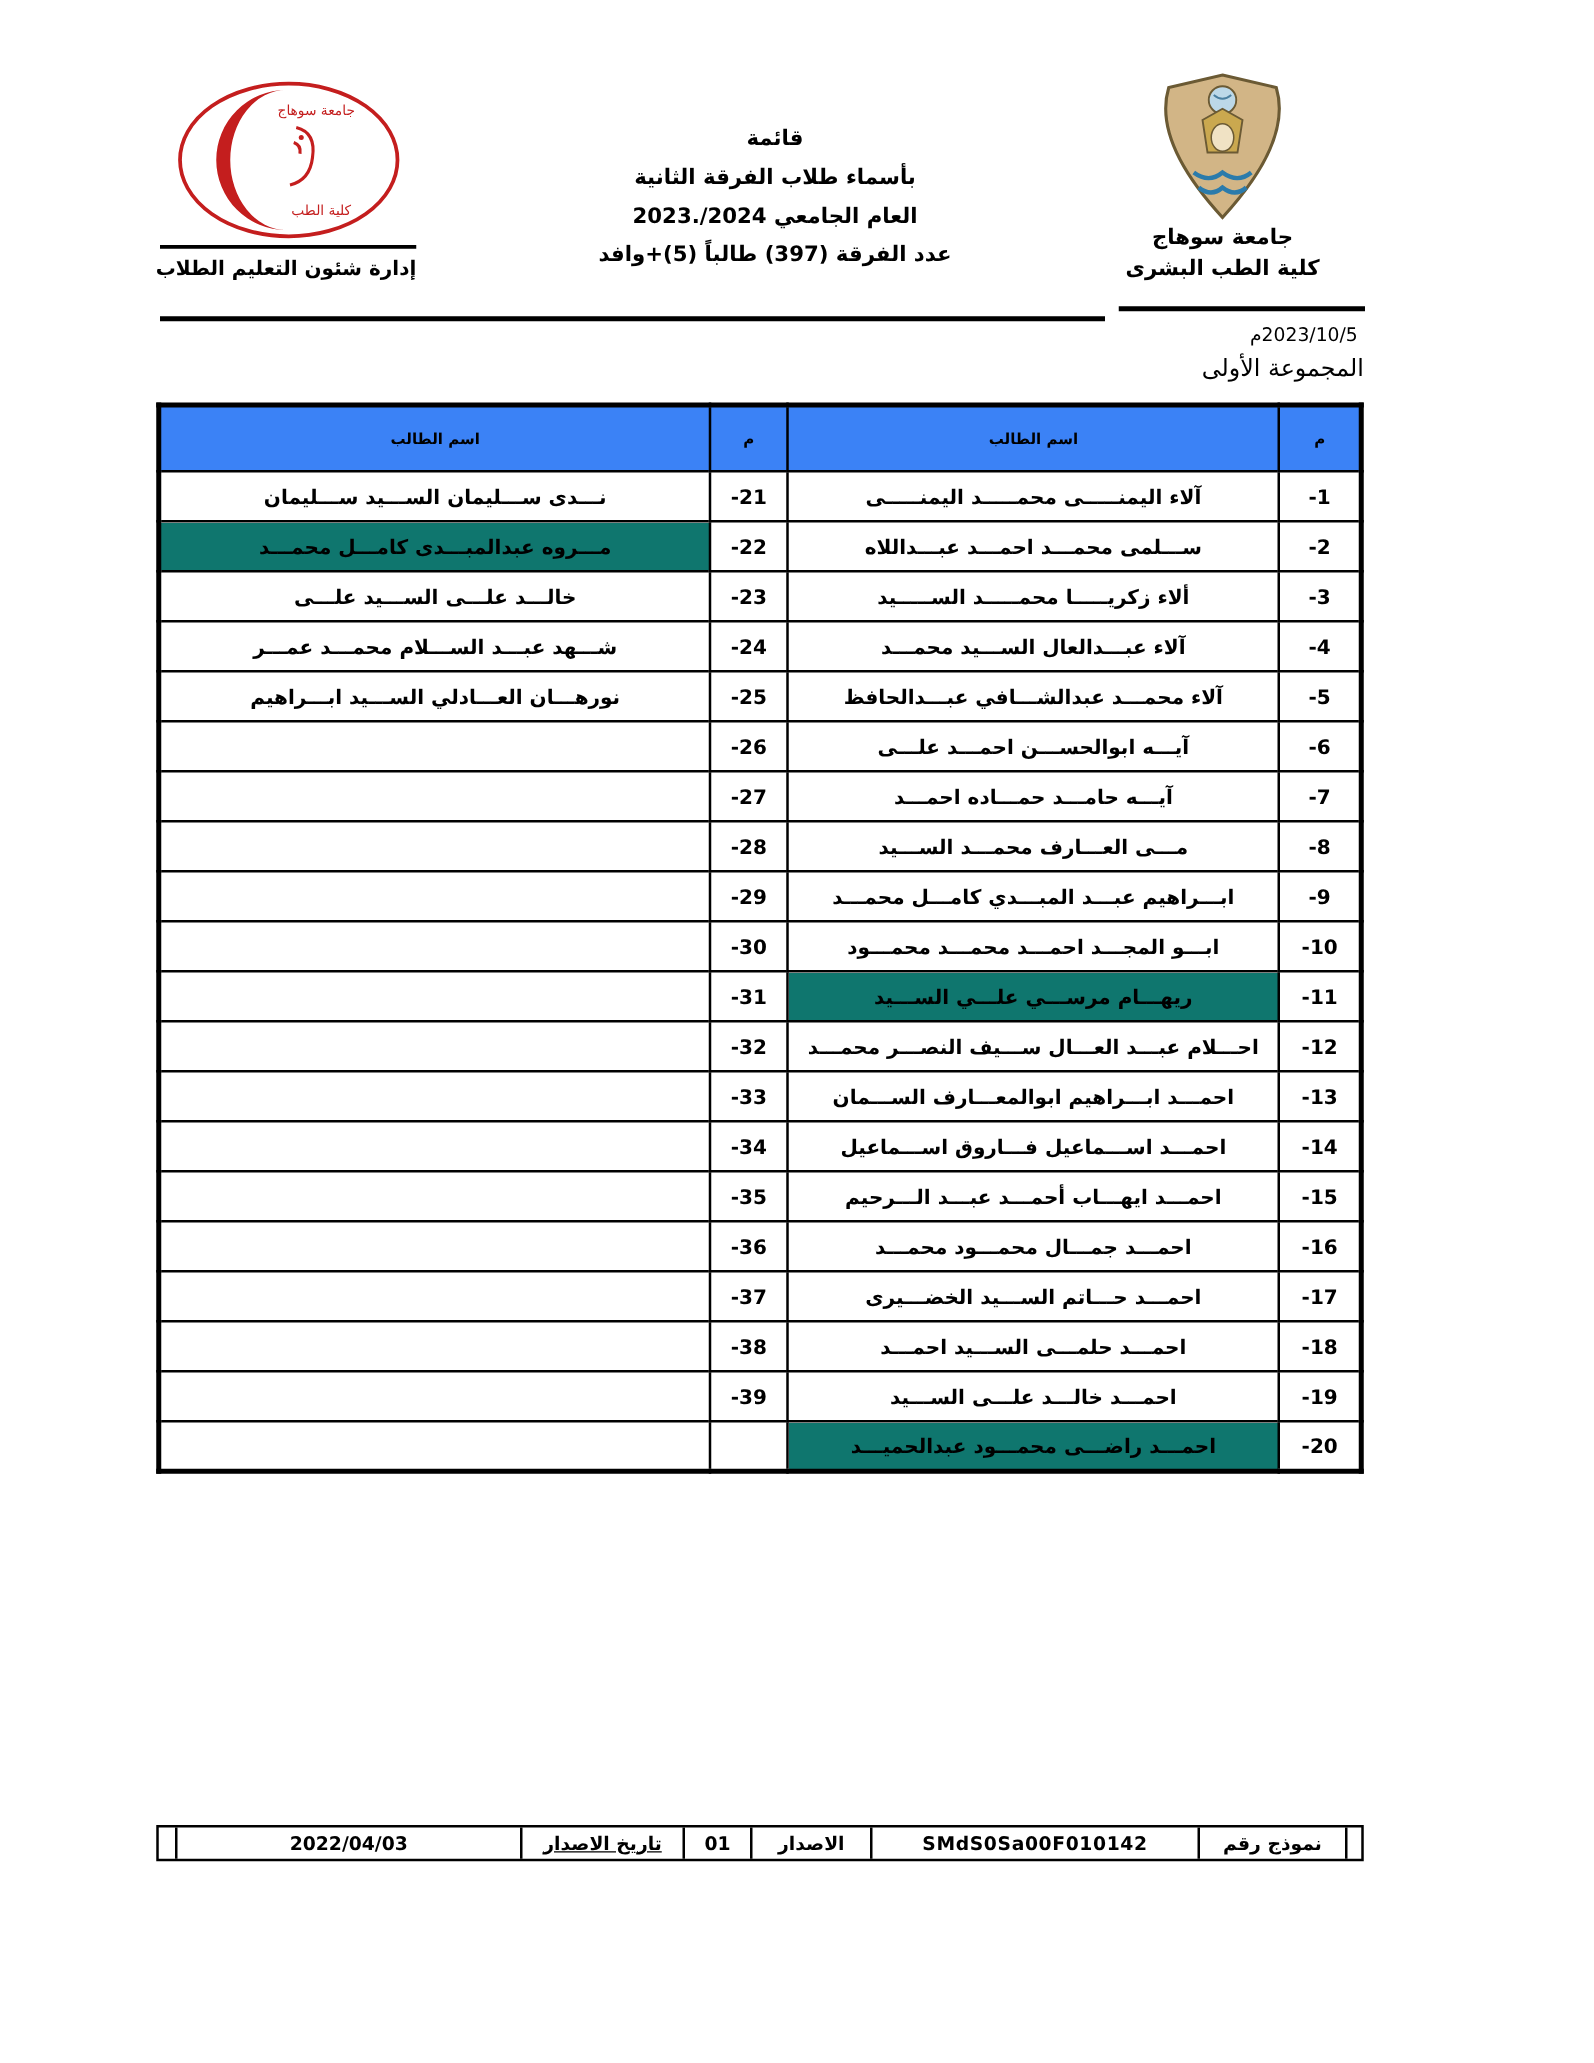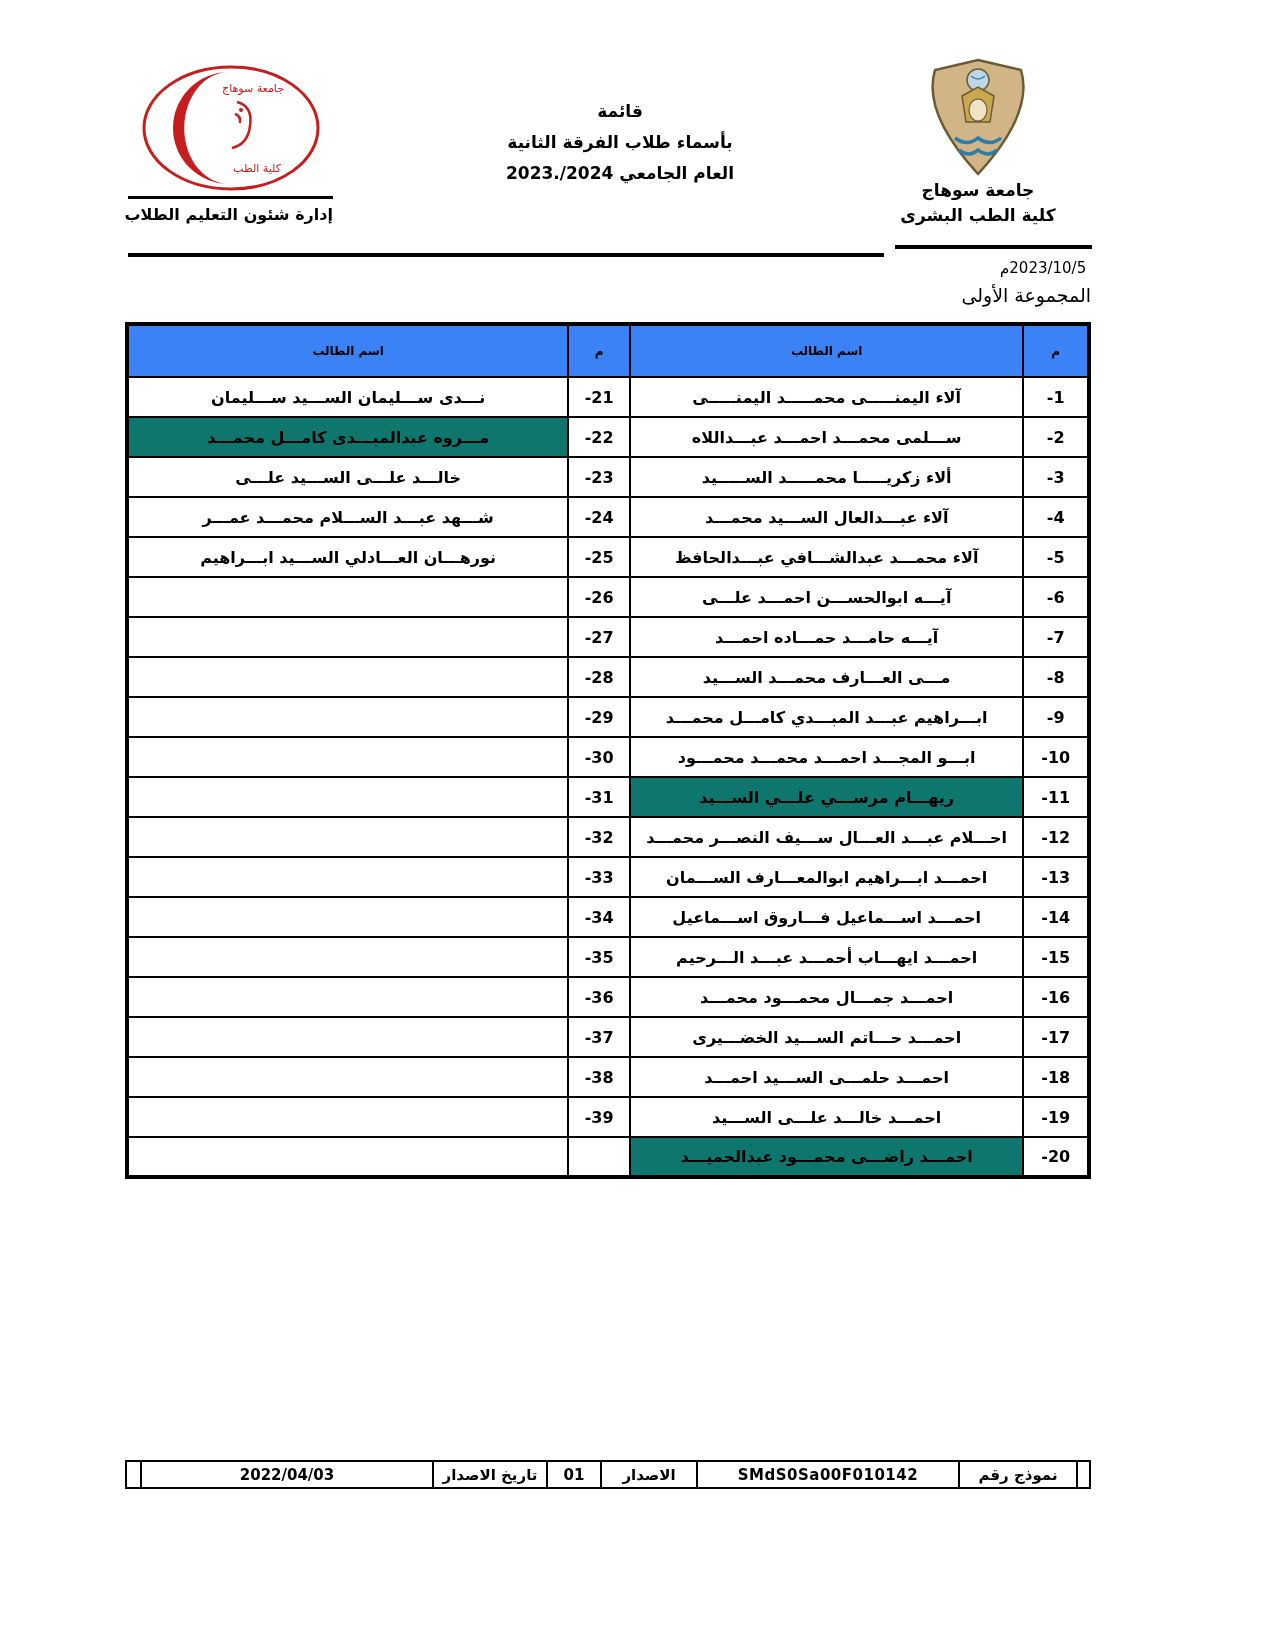--- a/index.html
+++ b/index.html
@@ -71,21 +71,21 @@
   .fcell {
     display: flex; align-items: center; justify-content: center;
     border-left: 2px solid #000; white-space: nowrap; direction: rtl;
   }
   .fcell:last-child { border-left: none; }
   .f-box1 { width: 13px; }
   .f-form-label { width: 118px; }
   .f-form-value { width: 262px; direction: ltr; letter-spacing: 0.5px; }
   .f-issue-label { width: 96px; }
   .f-issue-value { width: 54px; direction: ltr; }
-  .f-date-label { width: 114px; }
+  .f-date-label { width: 130px; text-decoration: underline; }
   .f-date-value { flex: 1; direction: ltr; }
   .f-box2 { width: 13px; }
 </style>
 </head>
 <body>
 
 <div class="abs crescent-block">
   <svg width="180" height="128" viewBox="0 0 180 128">
     <ellipse cx="90" cy="64" rx="87" ry="61" fill="#ffffff" stroke="#c41e1e" stroke-width="3"></ellipse>
     <path d="M88 8 A55 55 0 1 0 88 120 A44 55 0 1 1 88 8 Z" fill="#c41e1e"></path>
@@ -96,20 +96,26 @@
   </svg>
   <div class="crescent-caption">إدارة شئون التعليم الطلاب</div>
 </div>
 
 <div class="abs center-block">
   <div class="line">قائمة</div>
   <div class="line">بأسماء طلاب الفرقة الثانية</div>
   <div class="line">
     <span>العام الجامعي</span>
     <span class="ltr">2023./2024</span>
+  </div>
+  <div class="line">
+    <span>عدد الفرقة</span>
+    <span class="ltr">(397)</span>
+    <span>طالباً</span>
+    <span class="ltr">+(5)</span><span>وافد</span>
   </div>
 </div>
 
 <div class="abs org-block">
   <svg width="122" height="118" viewBox="0 0 122 118">
     <path d="M61 2 L104 12 Q117 55 61 116 Q5 55 18 12 Z" fill="#d2b586" stroke="#6b5a34" stroke-width="2.5"></path>
     <circle cx="61" cy="22" r="11" fill="#bcd8e8" stroke="#6b5a34" stroke-width="1.5"></circle>
     <path d="M54 18 q7 6 14 0" stroke="#4a7fa0" stroke-width="1.5" fill="none"></path>
     <path d="M45 38 l16 -9 l16 9 l-4 26 h-24 Z" fill="#caa84f" stroke="#6b5a34" stroke-width="1.5"></path>
     <ellipse cx="61" cy="52" rx="9" ry="11" fill="#f0e2c4" stroke="#6b5a34" stroke-width="1.2"></ellipse>

